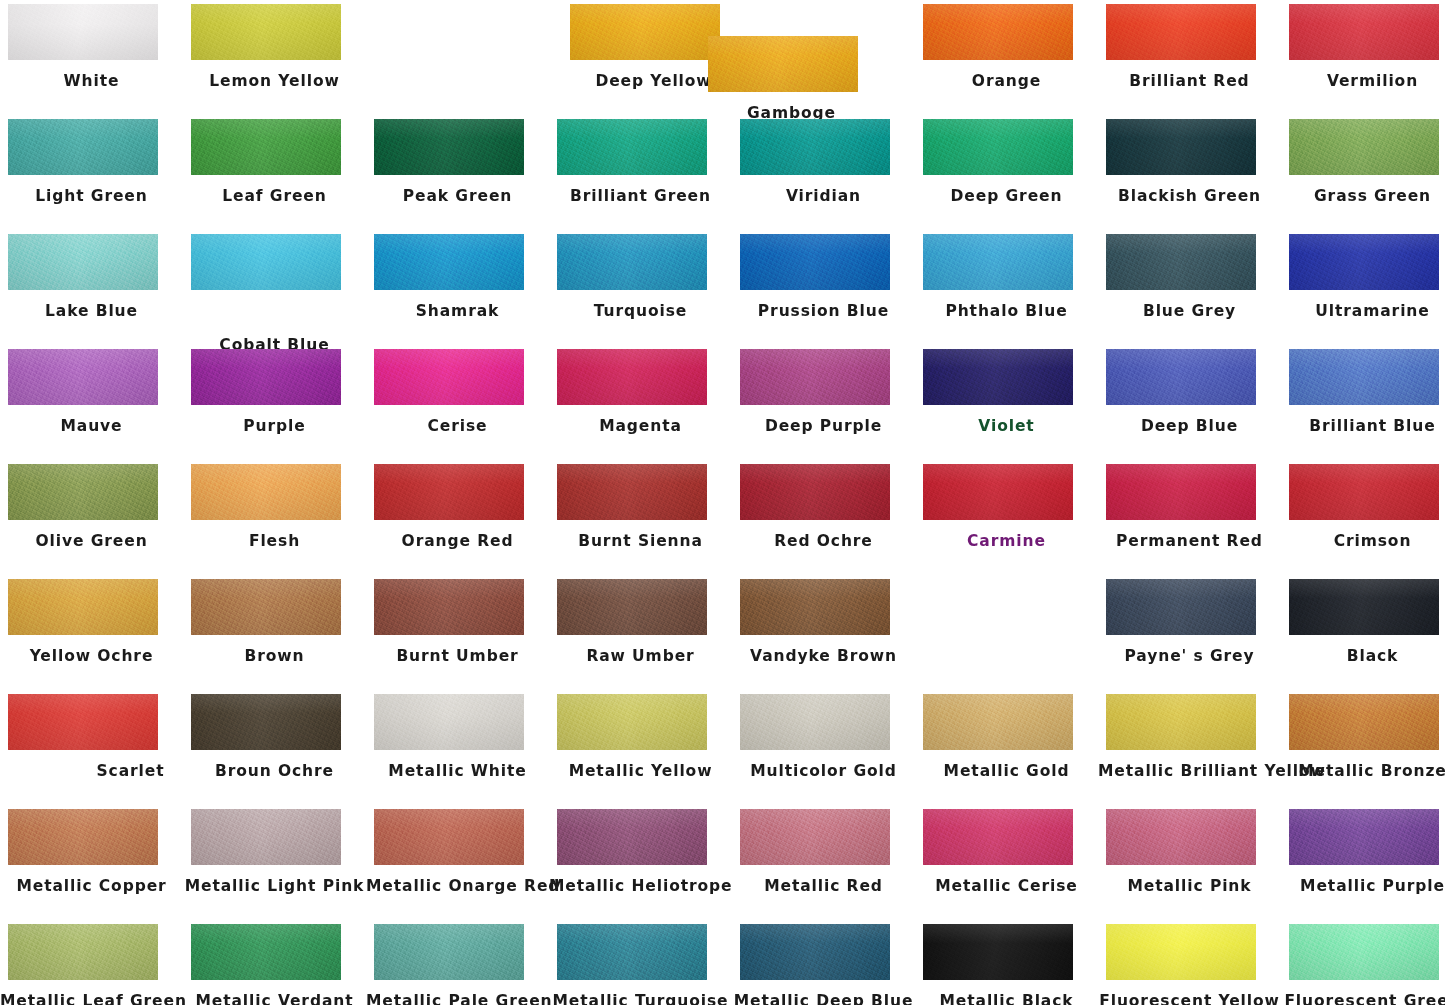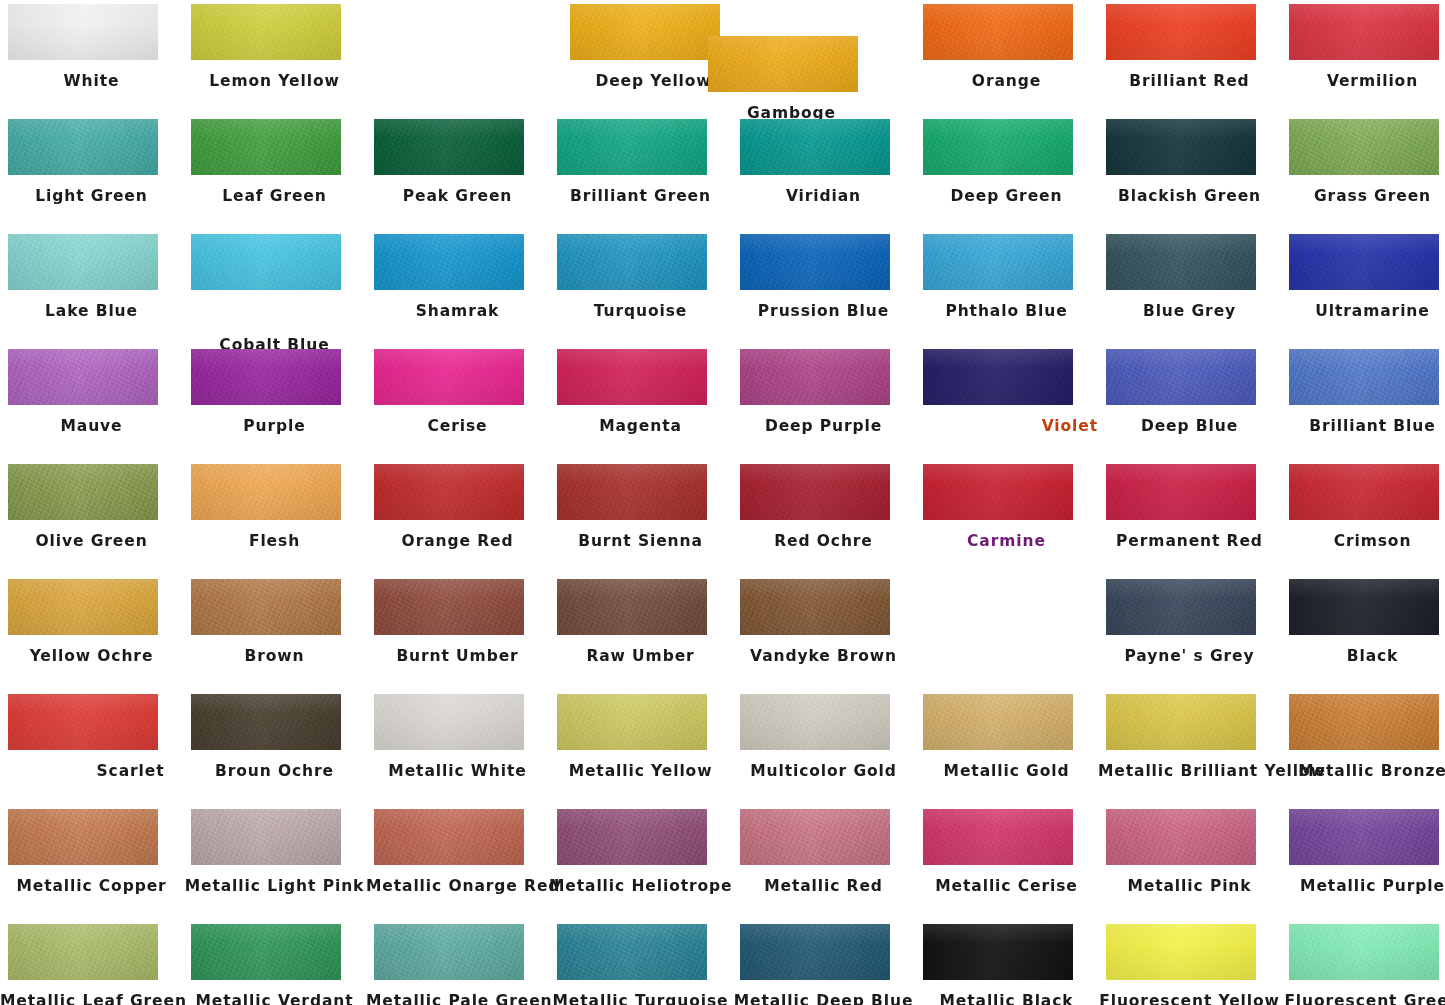--- a/index.html
+++ b/index.html
@@ -291,21 +291,21 @@
         <div class="shade" style="background: linear-gradient(rgba(255, 255, 255, 0.1) 0%, rgba(0, 0, 0, 0) 35%, rgba(0, 0, 0, 0.07) 100%), linear-gradient(100deg, rgba(0, 0, 0, 0.06) 0%, rgba(255, 255, 255, 0.07) 48%, rgba(0, 0, 0, 0.05) 100%);"></div>
       </div>
       <div class="swatch-label" style="color: rgb(27, 27, 27);">Deep Purple</div>
     </div>
     <div class="swatch-cell" style="left: 915px; top: 349px;">
       <div class="swatch-chip" style="width: 150px; height: 56px; margin-left: 8px;">
         <div class="base" style="background: rgb(35, 29, 99);"></div>
         <div class="grain"></div>
         <div class="shade" style="background: linear-gradient(rgba(255, 255, 255, 0.1) 0%, rgba(0, 0, 0, 0) 35%, rgba(0, 0, 0, 0.07) 100%), linear-gradient(100deg, rgba(0, 0, 0, 0.06) 0%, rgba(255, 255, 255, 0.07) 48%, rgba(0, 0, 0, 0.05) 100%);"></div>
       </div>
-      <div class="swatch-label" style="color: #c2410c; text-align: right;">Violet</div>
+      <div class="swatch-label" style="color: #14532d;">Violet</div>
     </div>
     <div class="swatch-cell" style="left: 1098px; top: 349px;">
       <div class="swatch-chip" style="width: 150px; height: 56px; margin-left: 8px;">
         <div class="base" style="background: rgb(74, 88, 184);"></div>
         <div class="grain"></div>
         <div class="shade" style="background: linear-gradient(rgba(255, 255, 255, 0.1) 0%, rgba(0, 0, 0, 0) 35%, rgba(0, 0, 0, 0.07) 100%), linear-gradient(100deg, rgba(0, 0, 0, 0.06) 0%, rgba(255, 255, 255, 0.07) 48%, rgba(0, 0, 0, 0.05) 100%);"></div>
       </div>
       <div class="swatch-label" style="color: rgb(27, 27, 27);">Deep Blue</div>
     </div>
     <div class="swatch-cell" style="left: 1281px; top: 349px;">

